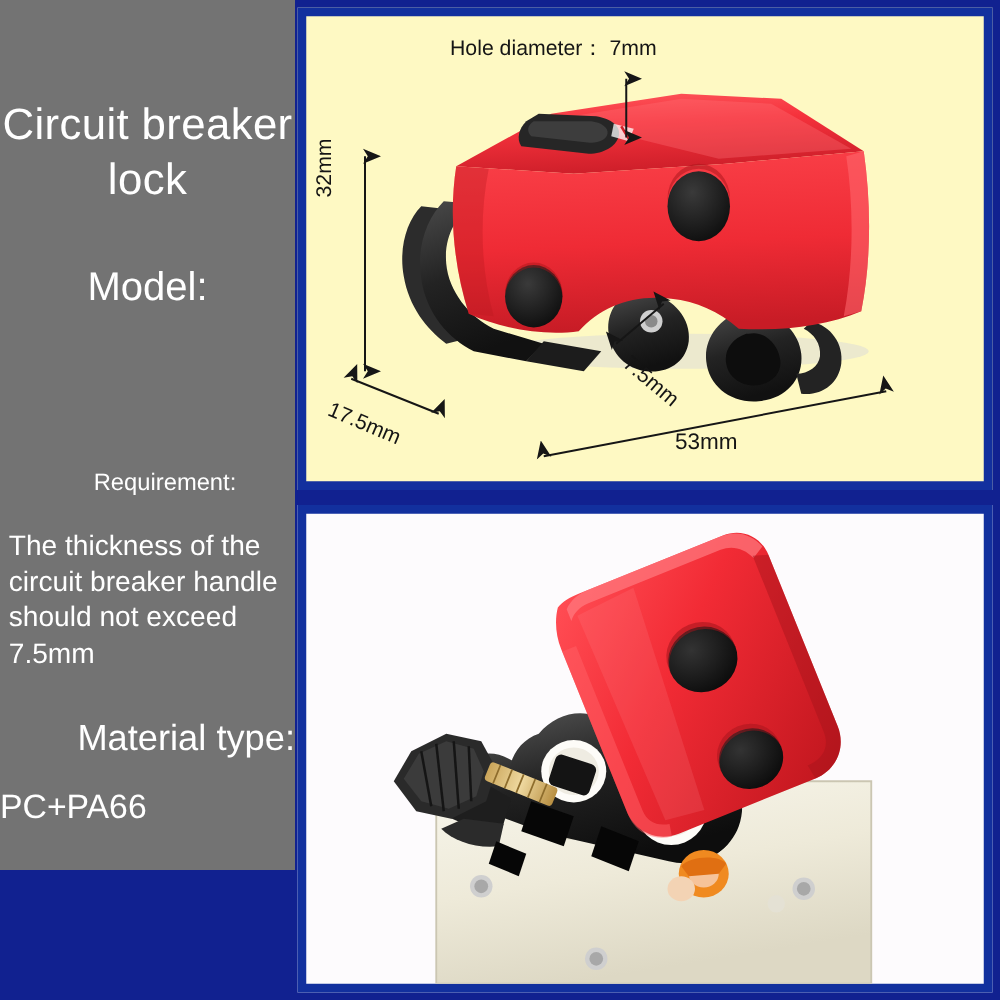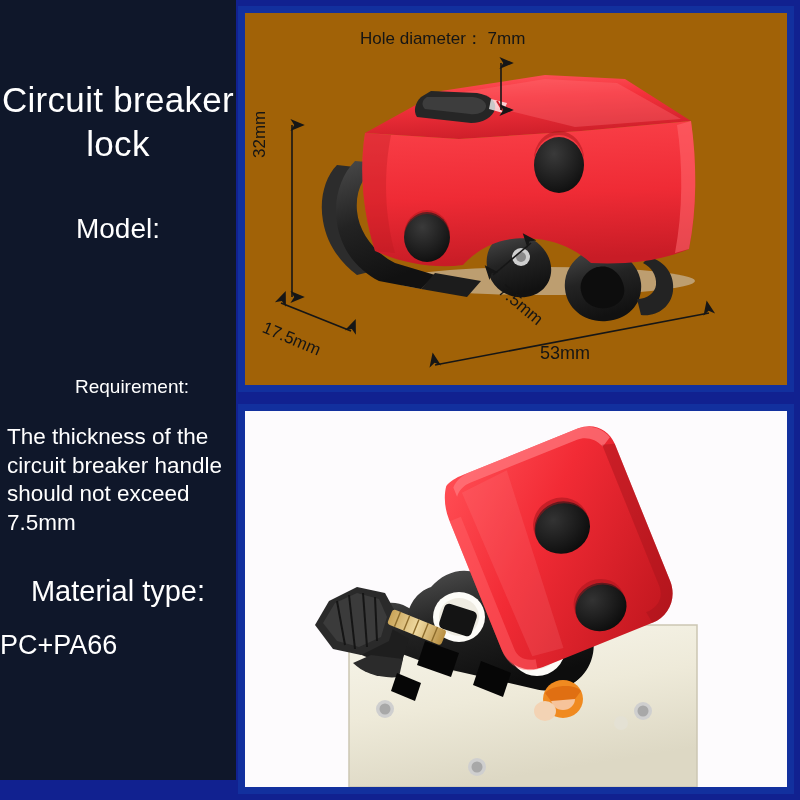--- a/index.html
+++ b/index.html
@@ -6,57 +6,57 @@
   body{
     width:800px;height:800px;
     background:#0f2190;
     font-family:"Liberation Sans", sans-serif;
     overflow:hidden;
   }
   .page{position:relative;width:800px;height:800px;background:#112190;}
 
   
   .sidebar{
-    position:absolute;left:0;top:0;width:236px;height:780px;
-    background:#0f172a;color:#ffffff;box-sizing:border-box;
+    position:absolute;left:0;top:0;width:236px;height:696px;
+    background:#737373;color:#ffffff;box-sizing:border-box;
     padding:0 6px;
   }
   .s-title{
     position:absolute;left:0;right:0;top:78px;
     text-align:center;font-size:35px;line-height:44px;font-weight:400;
     letter-spacing:.3px;
   }
   .s-model-label{
     position:absolute;left:0;right:0;top:212px;
-    text-align:center;font-size:28px;line-height:34px;
+    text-align:center;font-size:32px;line-height:34px;
   }
   .s-model-value{
     position:absolute;left:0;right:0;top:264px;
     text-align:center;font-size:27px;line-height:32px;
   }
   .s-req-label{
     position:absolute;left:0;right:0;top:370px;
     text-align:center;font-size:19px;line-height:34px;margin-left:28px;
   }
   .s-req-body{
     position:absolute;left:7px;right:3px;top:423px;
     text-align:left;font-size:22.5px;line-height:28.5px;
   }
   .s-mat-label{
     position:absolute;left:0;right:0;top:574px;
-    text-align:center;font-size:29px;line-height:34px;
+    text-align:right;font-size:29px;line-height:34px;
   }
   .s-mat-value{
     position:absolute;left:0;right:0;top:629px;
     text-align:left;font-size:27px;line-height:32px;
   }
 
   
   .panel{
-    position:absolute;background:#a16207;
+    position:absolute;background:#fef9c3;
     border:7px solid #12309e;box-sizing:border-box;
     overflow:hidden;
   }
   .panel-top{left:238px;top:6px;width:556px;height:386px;}
   .panel-bottom{left:238px;top:404px;width:556px;height:390px;background:#fdfbfd;}
 
   .stage{position:absolute;inset:0;}
 
   
   .dimlabel{

